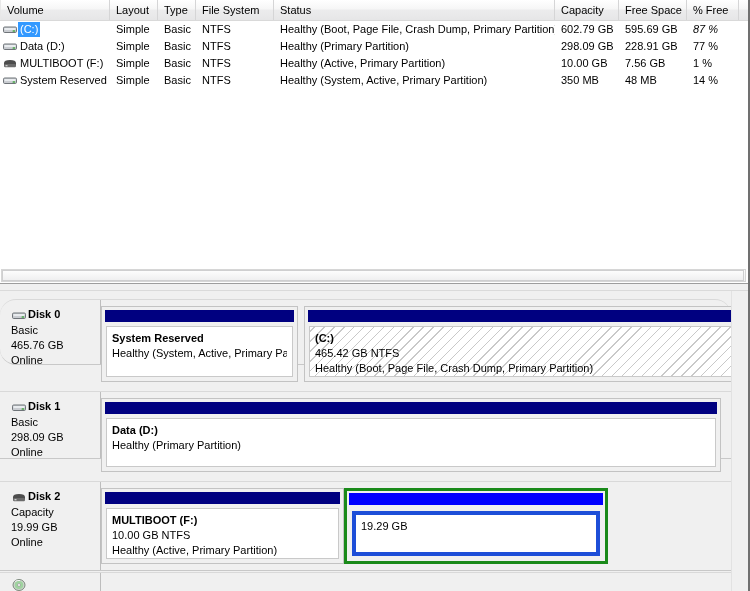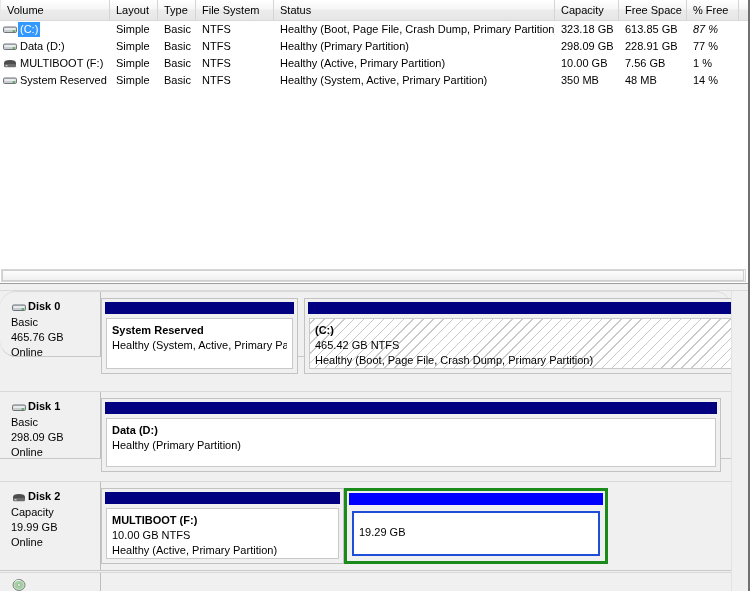--- a/index.html
+++ b/index.html
@@ -243,22 +243,22 @@
   
   .part.unalloc {
     background: #f0f0f0;
     border: 3px solid #1a8a1a;
     padding: 2px;
   }
   .part.unalloc .capbar { background: #0000ff; }
   .part.unalloc .pbody {
     left: 5px; right: 5px; top: 20px; bottom: 5px;
     background: #ffffff;
-    border: 2px solid #1d4ed8;
-    padding-top: 12px;
+    border: 4px solid #1d4ed8;
+    padding-top: 4px;
   }
 
   .cdrom-row {
     position: absolute;
     left: 0;
     width: 731px;
     box-sizing: border-box;
     border-top: 1px solid #d9d9d9;
     background: #f0f0f0;
   }
@@ -302,22 +302,22 @@
         <div class="vl-row selected" style="top: 0px; position: absolute; left: 0px; width: 748px;">
           <div class="cell" style="left: 2px; width: 108px;"><span class="volname"><span class="ico"><svg width="16" height="15" viewBox="0 0 16 15">
                   <rect x="1.5" y="5" width="13" height="5.5" rx="1.2" fill="#c9ccd1" stroke="#6f7479" stroke-width="1"></rect>
                   <rect x="2.5" y="6" width="11" height="2" fill="#e9ecef"></rect>
                   <rect x="10.6" y="8.3" width="2.6" height="1.5" rx="0.4" fill="#4aa84a"></rect>
                 </svg></span><span class="vtext">(C:)</span></span></div>
           <div class="cell" style="left: 116px; width: 42px;">Simple</div>
           <div class="cell" style="left: 164px; width: 32px;">Basic</div>
           <div class="cell" style="left: 202px; width: 72px;">NTFS</div>
           <div class="cell" style="left: 280px; width: 275px;">Healthy (Boot, Page File, Crash Dump, Primary Partition)</div>
-          <div class="cell" style="left: 561px; width: 58px;">323.18 GB</div>
-          <div class="cell" style="left: 625px; width: 62px;">613.85 GB</div>
+          <div class="cell" style="left: 561px; width: 58px;">602.79 GB</div>
+          <div class="cell" style="left: 625px; width: 62px;">595.69 GB</div>
           <div class="cell" style="left: 693px; width: 46px; font-style: italic;">87 %</div>
         </div>
         <div class="vl-row" style="top: 17px; position: absolute; left: 0px; width: 748px;">
           <div class="cell" style="left: 2px; width: 108px;"><span class="volname"><span class="ico"><svg width="16" height="15" viewBox="0 0 16 15">
                   <rect x="1.5" y="5" width="13" height="5.5" rx="1.2" fill="#c9ccd1" stroke="#6f7479" stroke-width="1"></rect>
                   <rect x="2.5" y="6" width="11" height="2" fill="#e9ecef"></rect>
                   <rect x="10.6" y="8.3" width="2.6" height="1.5" rx="0.4" fill="#4aa84a"></rect>
                 </svg></span><span class="vtext">Data (D:)</span></span></div>
           <div class="cell" style="left: 116px; width: 42px;">Simple</div>
           <div class="cell" style="left: 164px; width: 32px;">Basic</div>
@@ -361,21 +361,21 @@
 
   <div class="hsplit">
     <div class="hsb">
       <div class="hsb-thumb"></div>
     </div>
     <div class="splitbar"></div>
   </div>
 
   <div class="graph-pane">
     <div id="disks">
-        <div class="disk-row" style="top: 0; height: 66px; border-radius: 16px;">
+        <div class="disk-row" style="top: 8px; height: 66px; border-radius: 16px;">
           <div class="disk-info">
             <div class="disk-title"><span class="ico"><svg width="16" height="15" viewBox="0 0 16 15">
                   <rect x="1.5" y="5" width="13" height="5.5" rx="1.2" fill="#c9ccd1" stroke="#6f7479" stroke-width="1"></rect>
                   <rect x="2.5" y="6" width="11" height="2" fill="#e9ecef"></rect>
                   <rect x="10.6" y="8.3" width="2.6" height="1.5" rx="0.4" fill="#4aa84a"></rect>
                 </svg></span><span>Disk 0</span></div>
             <div class="disk-meta">Basic</div>
             <div class="disk-meta">465.76 GB</div>
             <div class="disk-meta">Online</div>
           </div>

